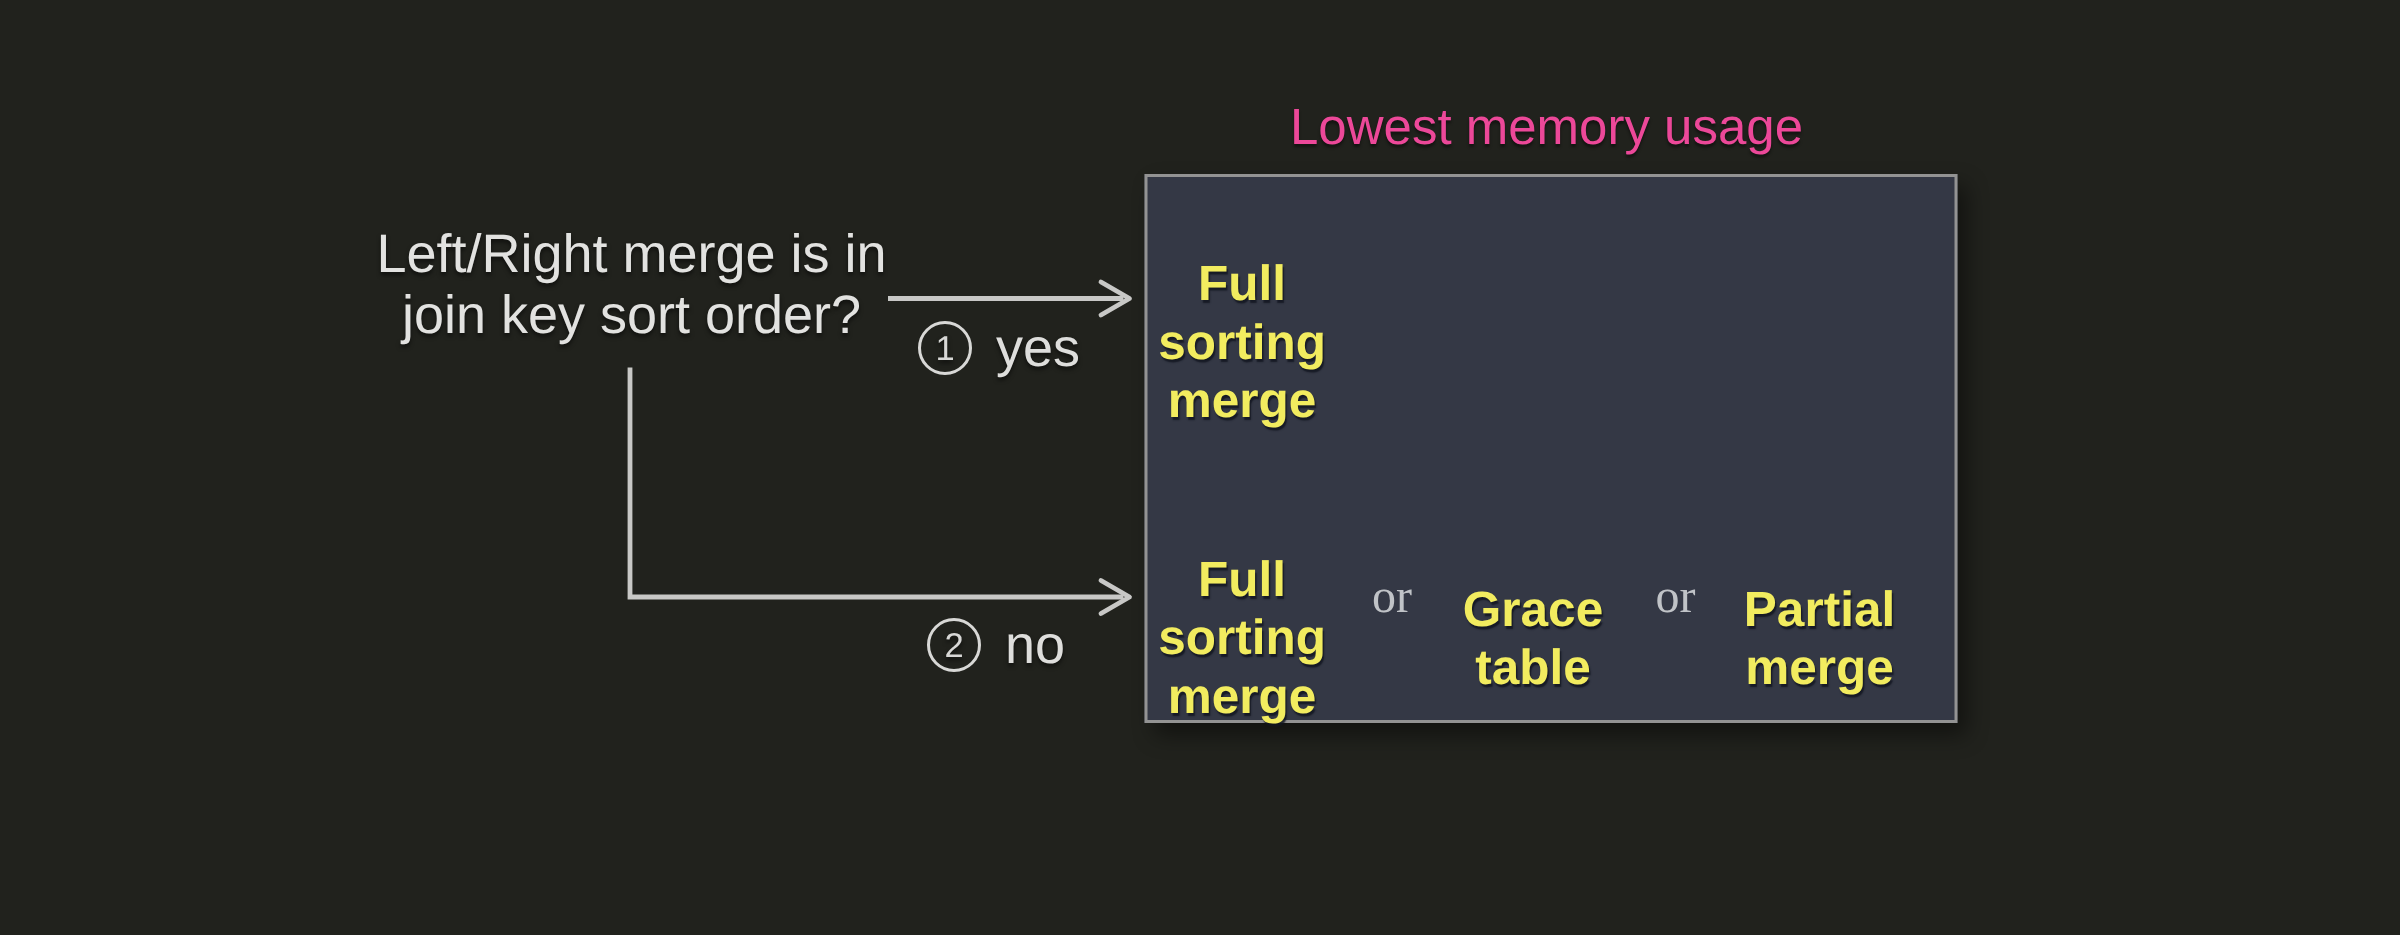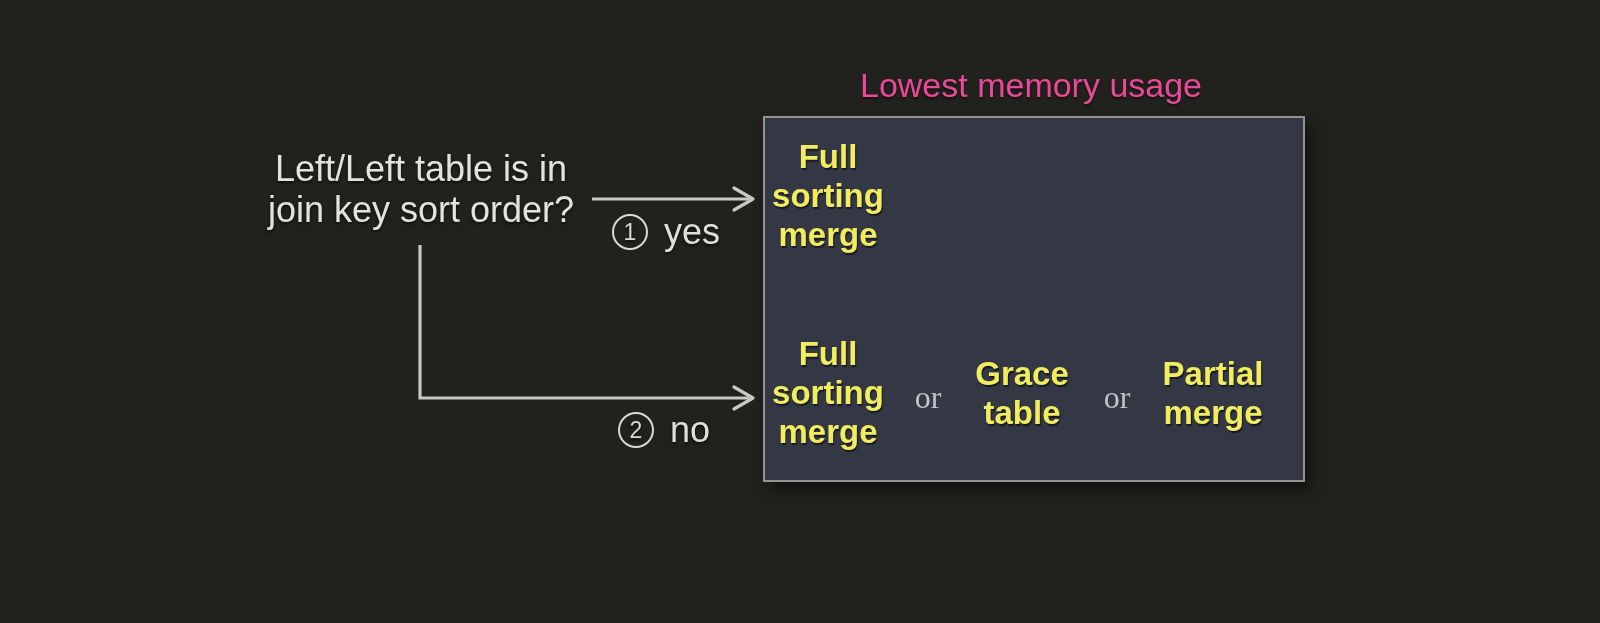--- a/index.html
+++ b/index.html
@@ -81,20 +81,21 @@
   .algo {
     position: absolute;
     transform: translateX(-50%);
     text-align: center;
     font-weight: bold;
     font-size: 33px;
     line-height: 39px;
     color: #f2ec5f;
     text-shadow: 1px 2px 1px rgba(18,21,32,0.85);
     white-space: nowrap;
+    margin-top: 32px;
   }
   #algo-sorted       { left: 828px;  top: 137px; }
   #algo-unsorted-fsm { left: 828px;  top: 334px; }
   #algo-grace        { left: 1022px; top: 354px; }
   #algo-partial      { left: 1213px; top: 354px; }
   .or {
     position: absolute;
     transform: translateX(-50%);
     font-size: 32px;
     line-height: 39px;
@@ -111,21 +112,21 @@
 <div class="canvas">
 
   <svg class="connectors" viewBox="0 0 1600 623">
     <path d="M592 199 L749 199" stroke="#c8c8c6" stroke-width="3.2" fill="none"></path>
     <polyline points="734,188 753,199 734,210" stroke="#c8c8c6" stroke-width="3.2" fill="none" stroke-linecap="round" stroke-linejoin="round"></polyline>
     <path d="M420 245 L420 398 L749 398" stroke="#c8c8c6" stroke-width="3.2" fill="none" stroke-linejoin="miter"></path>
     <polyline points="734,387 753,398 734,409" stroke="#c8c8c6" stroke-width="3.2" fill="none" stroke-linecap="round" stroke-linejoin="round"></polyline>
   </svg>
 
   <div class="question">
-    <div>Left/Left table is in</div>
+    <div>Left/Right merge is in</div>
     <div>join key sort order?</div>
   </div>
 
   <div class="branch" id="branch-yes">
     <span class="num">1</span>
     <span>yes</span>
   </div>
 
   <div class="branch" id="branch-no">
     <span class="num">2</span>

